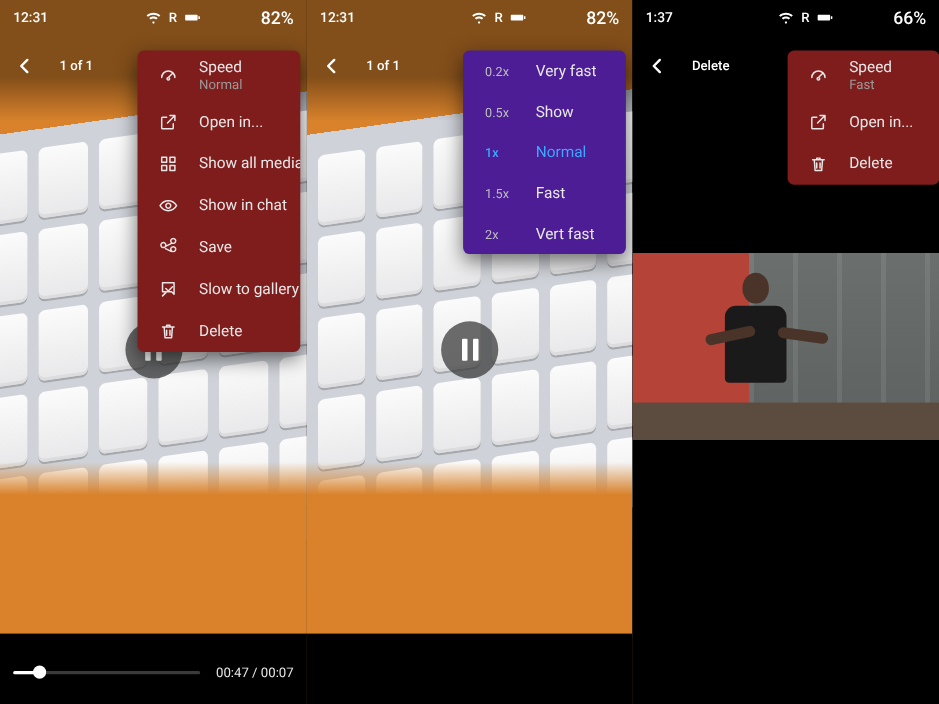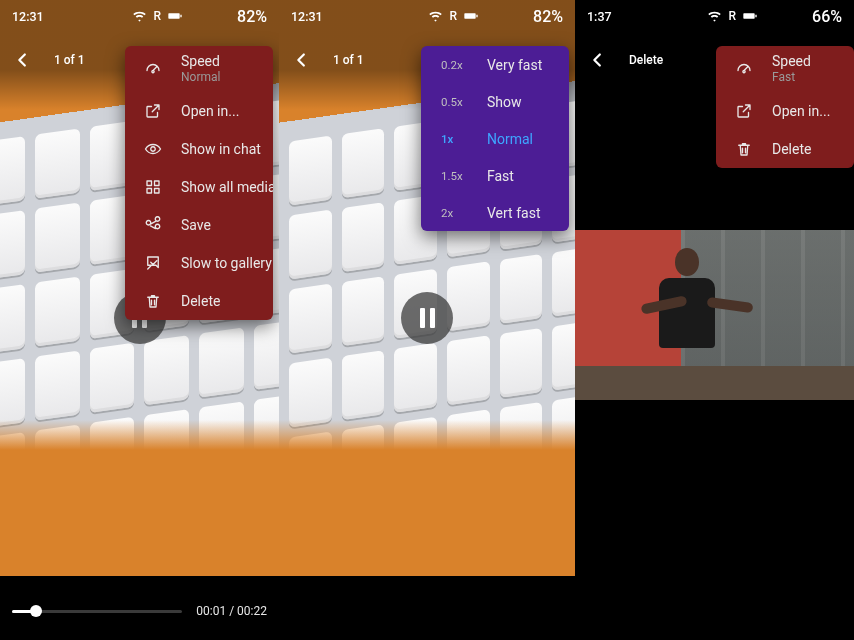--- a/index.html
+++ b/index.html
@@ -144,21 +144,21 @@
           <div class="bar"></div>
           <div class="bar"></div>
         </div>
       </div>
   <div class="blackstrip"></div>
   <div class="seek">
     <div class="track">
       <div class="fill" style="width:14%"></div>
       <div class="thumb" style="left:14%"></div>
     </div>
-    <span>00:01 / 00:22</span>
+    <span>00:47 / 00:07</span>
   </div>
   <div class="menu" style="top:46px; right:6px; width:148px;">
         <div class="item twoline" style="">
       <span class="iconcell">
             <svg viewBox="0 0 24 24" width="18" height="18" fill="none" stroke="currentColor" stroke-width="1.8" stroke-linecap="round" stroke-linejoin="round">
               <path d="M4 14a8 8 0 1 1 16 0M12 14l5-5M12 14a1.5 1.5 0 1 0 .001 0z"></path>
             </svg>
           </span>
       <span class="labels">
         <span>Speed</span>
@@ -172,36 +172,36 @@
             </svg>
           </span>
       <span class="labels">
         <span>Open in...</span>
 
       </span>
     </div>
         <div class="item " style="">
       <span class="iconcell">
             <svg viewBox="0 0 24 24" width="18" height="18" fill="none" stroke="currentColor" stroke-width="1.8" stroke-linecap="round" stroke-linejoin="round">
+              <path d="M4 4h6v6H4zM14 4h6v6h-6zM4 14h6v6H4zM14 14h6v6h-6z"></path>
+            </svg>
+          </span>
+      <span class="labels">
+        <span>Show all media</span>
+
+      </span>
+    </div>
+        <div class="item " style="">
+      <span class="iconcell">
+            <svg viewBox="0 0 24 24" width="18" height="18" fill="none" stroke="currentColor" stroke-width="1.8" stroke-linecap="round" stroke-linejoin="round">
               <path d="M2 12s3.5-6 10-6 10 6 10 6-3.5 6-10 6S2 12 2 12zM12 9a3 3 0 1 0 .001 0z"></path>
             </svg>
           </span>
       <span class="labels">
         <span>Show in chat</span>
-
-      </span>
-    </div>
-        <div class="item " style="">
-      <span class="iconcell">
-            <svg viewBox="0 0 24 24" width="18" height="18" fill="none" stroke="currentColor" stroke-width="1.8" stroke-linecap="round" stroke-linejoin="round">
-              <path d="M4 4h6v6H4zM14 4h6v6h-6zM4 14h6v6H4zM14 14h6v6h-6z"></path>
-            </svg>
-          </span>
-      <span class="labels">
-        <span>Show all media</span>
 
       </span>
     </div>
         <div class="item " style="">
       <span class="iconcell">
             <svg viewBox="0 0 24 24" width="18" height="18" fill="none" stroke="currentColor" stroke-width="1.8" stroke-linecap="round" stroke-linejoin="round">
               <path d="M18 7a3 3 0 1 0-.001 0zM6 12a3 3 0 1 0-.001 0zM18 17a3 3 0 1 0-.001 0zM8.6 10.7l6.8-3.4M8.6 13.3l6.8 3.4"></path>
             </svg>
           </span>
       <span class="labels">

